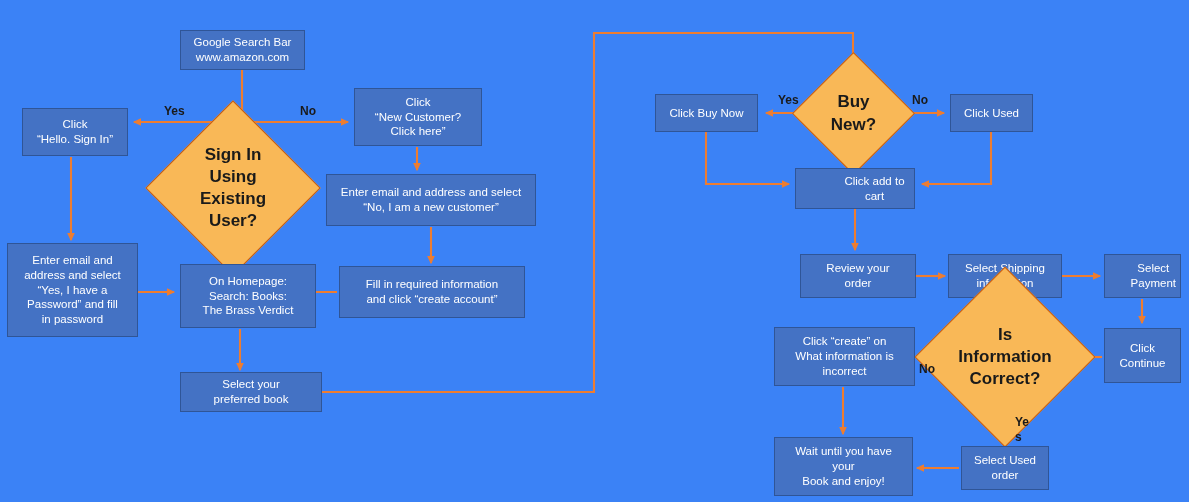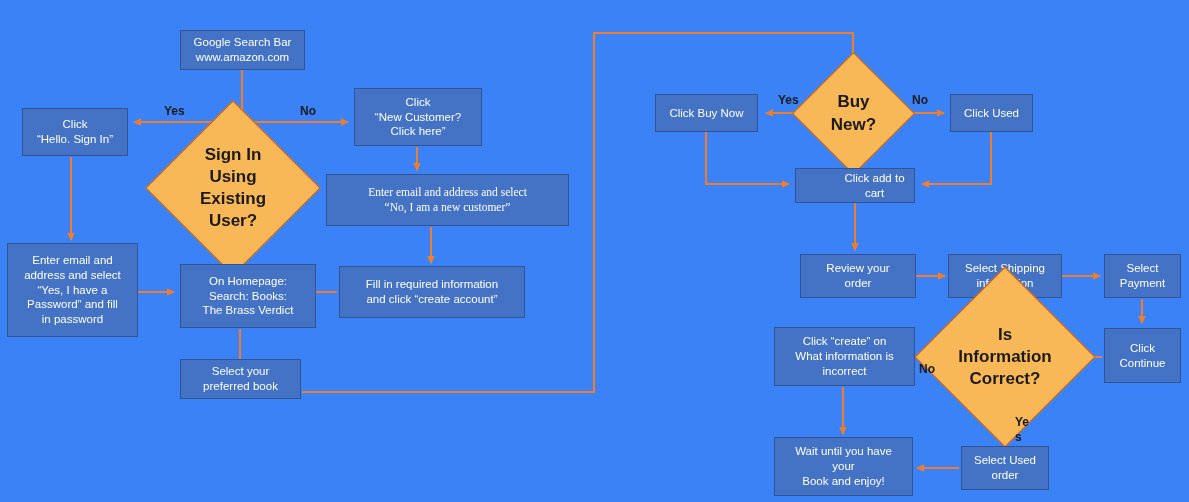--- a/index.html
+++ b/index.html
@@ -151,70 +151,70 @@
   </div>
 
   <div class="node proc" style="left:7px; top:243px; width:131px; height:94px;">
     <span style="white-space:pre-line;">Enter email and
 address and select
 “Yes, I have a
 Password” and fill
 in password</span>
   </div>
 
-  <div class="node proc" style="left:326px; top:174px; width:243px; height:52px;font-family:Liberation Serif, serif;">
+  <div class="node proc" style="left:326px; top:174px; width:210px; height:52px;">
     <span style="white-space:pre-line;">Enter email and address and select
 “No, I am a new customer”</span>
   </div>
 
   <div class="node proc" style="left:180px; top:264px; width:136px; height:64px;">
     <span style="white-space:pre-line;">On Homepage:
 Search: Books:
 The Brass Verdict</span>
   </div>
 
   <div class="node proc" style="left:339px; top:266px; width:186px; height:52px;">
     <span style="white-space:pre-line;">Fill in required information
 and click “create account”</span>
   </div>
 
-  <div class="node proc" style="left:180px; top:359px; width:121px; height:40px;">
+  <div class="node proc" style="left:180px; top:372px; width:142px; height:40px;">
     <span style="white-space:pre-line;">Select your
 preferred book</span>
   </div>
 
   <div class="node dec" style="left:810px; top:70px; width:87px; height:87px;">
     <span class="dec-shape"></span>
     <span class="dec-label" style="white-space:pre-line;">Buy
 New?</span>
   </div>
 
   <div class="node proc" style="left:655px; top:94px; width:103px; height:38px;">
     <span style="white-space:pre-line;">Click Buy Now</span>
   </div>
 
   <div class="node proc" style="left:950px; top:94px; width:83px; height:38px;">
     <span style="white-space:pre-line;">Click Used</span>
   </div>
 
-  <div class="node proc" style="left:795px; top:168px; width:120px; height:35px;padding-left:43px;">
+  <div class="node proc" style="left:795px; top:168px; width:120px; height:41px;padding-left:43px;">
     <span style="white-space:pre-line;">Click add to cart</span>
   </div>
 
   <div class="node proc" style="left:800px; top:254px; width:116px; height:44px;">
     <span style="white-space:pre-line;">Review your
 order</span>
   </div>
 
   <div class="node proc" style="left:948px; top:254px; width:114px; height:44px;">
     <span style="white-space:pre-line;">Select  Shipping
 information</span>
   </div>
 
-  <div class="node proc" style="left:1104px; top:254px; width:77px; height:44px;">
+  <div class="node proc" style="left:1104px; top:254px; width:77px; height:44px;justify-content:flex-end;">
     <span style="white-space:pre-line;">Select
 Payment</span>
   </div>
 
   <div class="node proc" style="left:1104px; top:328px; width:77px; height:55px;">
     <span style="white-space:pre-line;">Click
 Continue</span>
   </div>
 
   <div class="node dec" style="left:941px; top:293px; width:128px; height:128px;">

